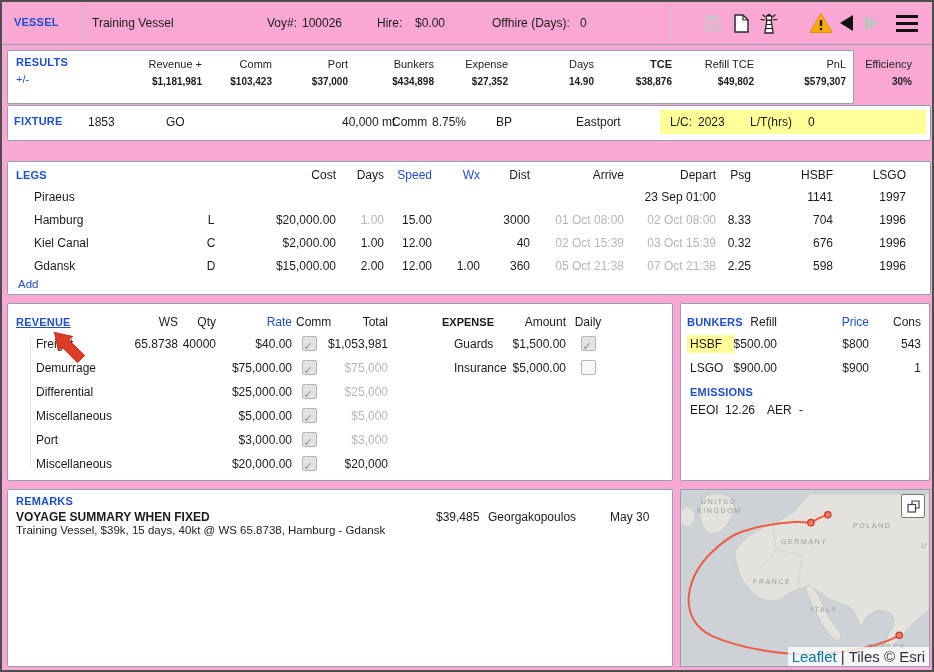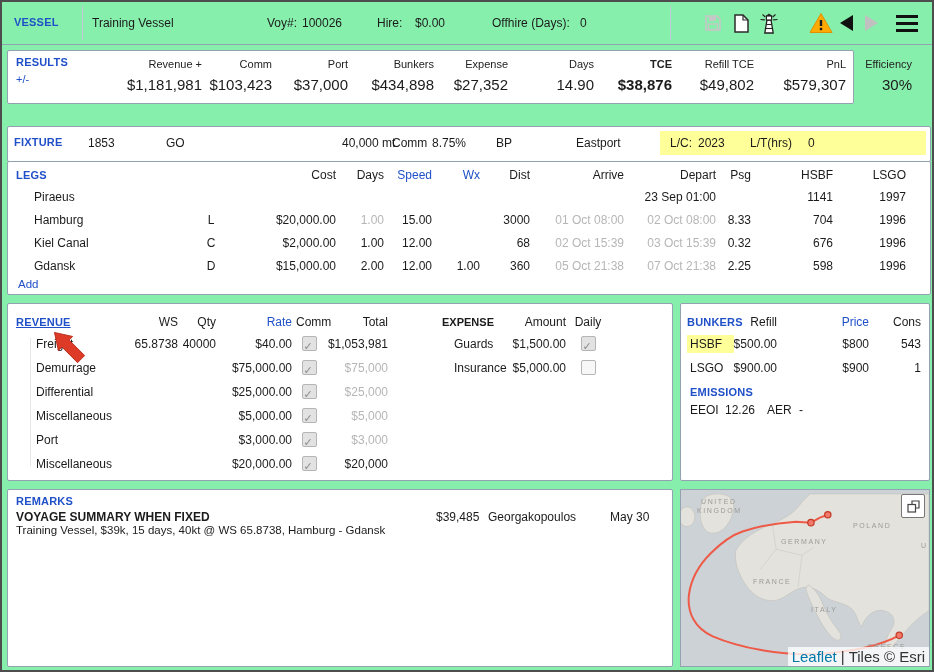--- a/index.html
+++ b/index.html
@@ -1,34 +1,34 @@
 <!DOCTYPE html>
 <html><head>
 <meta charset="utf-8">
 <style>
   html,body{margin:0;padding:0;background:#ffffff;}
-  .app{position:relative;width:934px;height:672px;background:#86efac;border:2px solid #4d4d4d;
+  .app{position:relative;width:934px;height:672px;background:#f9a8d4;border:2px solid #4d4d4d;
        font-family:"Liberation Sans",sans-serif;font-size:12px;color:#1b1b1b;overflow:hidden;box-sizing:border-box;}
   .abs{position:absolute;}
   .blue{color:#2050c8;}
   .stitle{color:#2050c8;font-weight:bold;font-size:11px;letter-spacing:.2px;}
   .gray{color:#b6b6b6;}
   .bold{font-weight:bold;}
   .r{text-align:right;}
   .c{text-align:center;}
   .box{position:absolute;border:1px solid #93a1b1;border-radius:2px;background:#fff;box-sizing:border-box;}
   
   .hdr{position:absolute;left:0;top:0;width:930px;height:42px;border-bottom:1px solid #93a1b1;}
   .hdr .txt{position:absolute;top:14px;white-space:nowrap;}
   .vsep{position:absolute;top:4px;bottom:4px;width:1px;background:#c3ccd6;}
   .hicon{position:absolute;top:8px;width:26px;height:26px;display:flex;align-items:center;justify-content:center;cursor:pointer;}
   
   .metrics{display:grid;grid-template-columns:74px 112px 70px 76px 86px 74px 86px 78px 82px 92px 66px;padding:5px 8px;}
   .metrics .lab{font-size:11px;color:#222;padding-top:2px;white-space:nowrap;}
-  .metrics .val{font-size:15px;padding-top:6px;white-space:nowrap;}
+  .metrics .val{font-size:10px;padding-top:6px;white-space:nowrap;font-weight:bold;}
   
   .fix .txt{position:absolute;top:9px;white-space:nowrap;}
   .lcbox{position:absolute;left:652px;top:4px;width:266px;height:24px;background:#ffff99;}
   .lcbox .txt{position:absolute;top:5px;white-space:nowrap;}
   
   .lgrid{display:grid;grid-template-columns:170px 50px 100px 48px 48px 48px 50px 94px 92px 35px 82px 73px;padding:0 8px;}
   .lgrid div{line-height:23px;white-space:nowrap;overflow:visible;}
   .lgrid.lhead div{line-height:22px;}
   .addlink{position:absolute;left:10px;bottom:4px;color:#2050c8;font-size:11.5px;cursor:pointer;}
   
@@ -169,21 +169,21 @@
           <div class="lab">PnL</div>
           <div class="val">$579,307</div>
         </div>
       <div class="r">
           <div class="lab">Efficiency</div>
           <div class="val">30%</div>
         </div>
     </div>
   </div>
 
-  <div class="box fix" style="left:5px;top:124px;width:924px;height:36px">
+  <div class="box fix" style="left:5px;top:103px;width:924px;height:36px">
     <span class="txt stitle" style="left:6px">FIXTURE</span>
     <span class="txt" style="left:80px">1853</span>
     <span class="txt" style="left:158px">GO</span>
     <span class="txt" style="left:334px">40,000 mt</span>
     <span class="txt" style="left:384px">Comm</span>
     <span class="txt" style="left:424px">8.75%</span>
     <span class="txt" style="left:488px">BP</span>
     <span class="txt" style="left:568px">Eastport</span>
     <div class="lcbox">
       <span class="txt" style="left:10px">L/C:</span>
@@ -239,21 +239,21 @@
       <div class="r">1996</div>
     </div>
 
     <div class="lgrid">
       <div style="padding-left:18px">Kiel Canal</div>
       <div class="c">C</div>
       <div class="r">$2,000.00</div>
       <div class="r">1.00</div>
       <div class="r">12.00</div>
       <div class="r"></div>
-      <div class="r">68</div>
+      <div class="r">40</div>
       <div class="r gray">02 Oct 15:39</div>
       <div class="r gray">03 Oct 15:39</div>
       <div class="r">0.32</div>
       <div class="r">676</div>
       <div class="r">1996</div>
     </div>
 
     <div class="lgrid">
       <div style="padding-left:18px">Gdansk</div>
       <div class="c">D</div>

